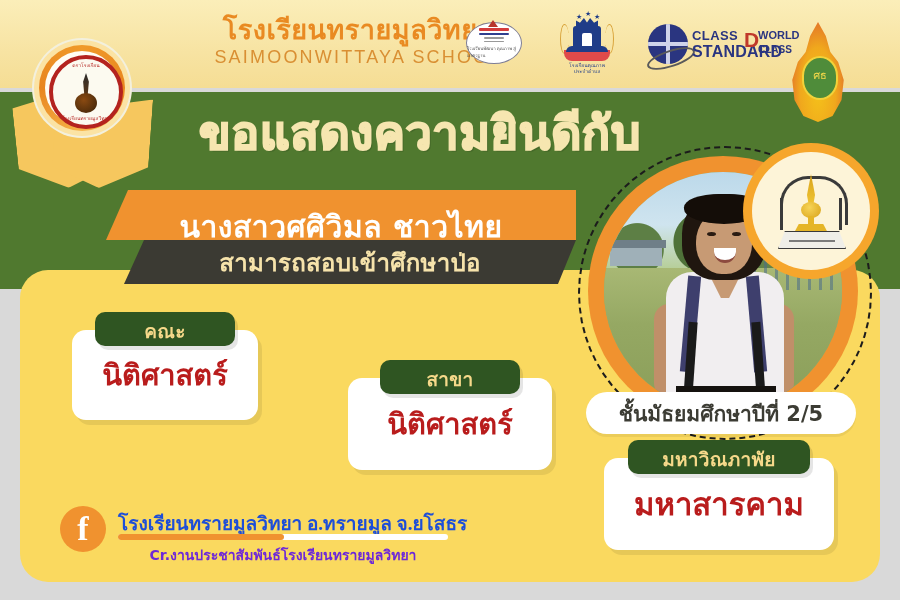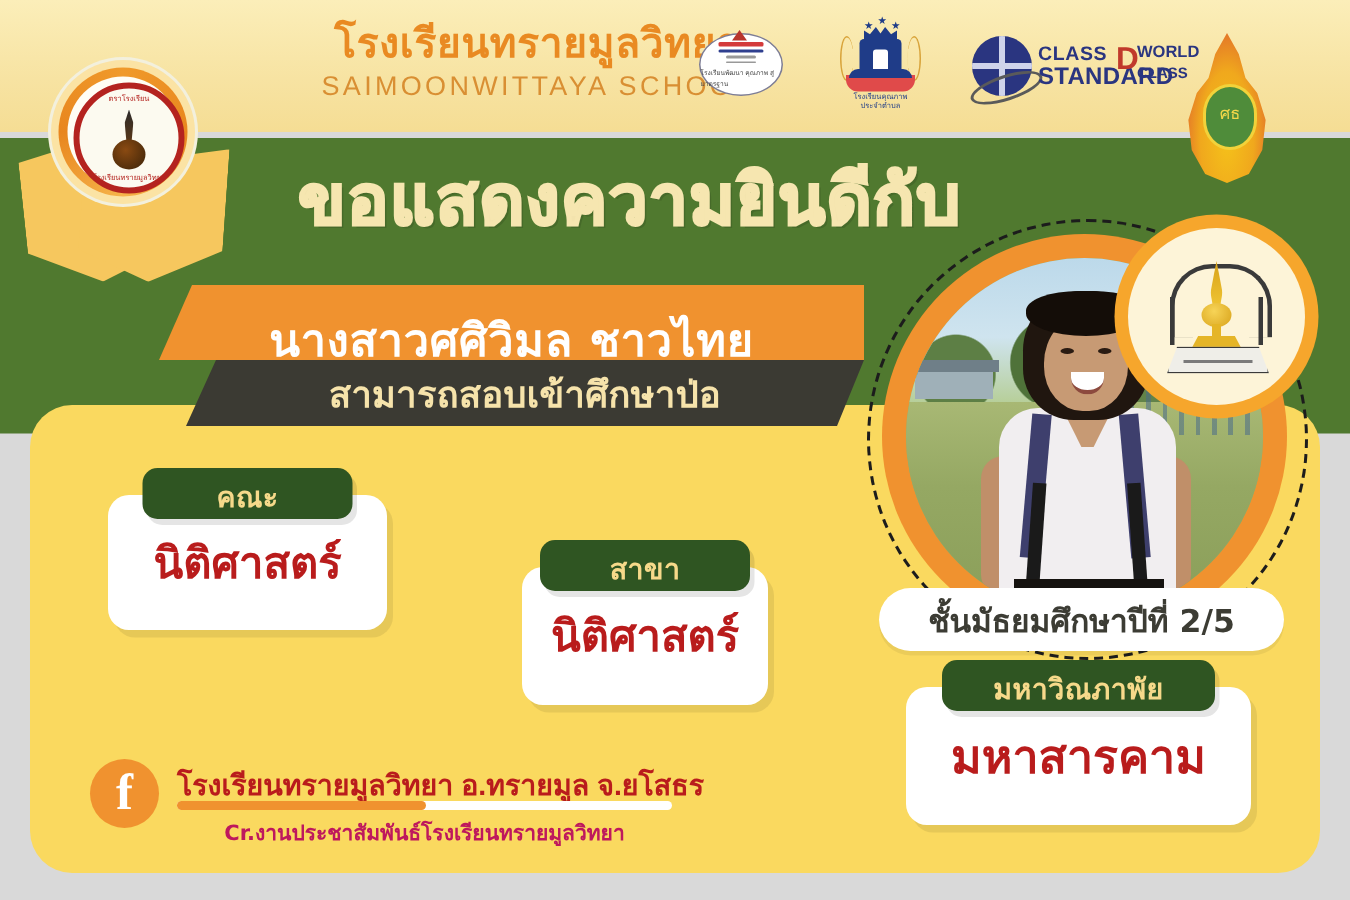--- a/index.html
+++ b/index.html
@@ -167,21 +167,21 @@
   .card .body span{
     font-family:"DejaVu Sans","Liberation Sans",sans-serif;
     font-weight:700;color:#b91c1c;
   }
 
   .card-faculty{left:72px;top:312px;width:186px;}
   .card-faculty .tab{width:104px;}
   .card-faculty .body{height:90px;}
   .card-faculty .body span{font-size:29px;}
 
-  .card-major{left:348px;top:360px;width:164px;border-radius:12px;}
+  .card-major{left:348px;top:360px;width:204px;border-radius:12px;}
   .card-major .tab{width:104px;}
   .card-major .body{height:92px;}
   .card-major .body span{font-size:29px;}
 
   .card-university{left:604px;top:440px;width:230px;}
   .card-university .tab{width:146px;}
   .card-university .body{height:92px;}
   .card-university .body span{font-size:31px;}
 
   
@@ -269,27 +269,27 @@
     font-family:"DejaVu Sans","Liberation Sans",sans-serif;
     font-size:21px;font-weight:700;color:#3c3c34;
   }
 
   
   .footer{position:absolute;left:60px;top:502px;width:460px;height:64px;}
   .fb-icon{position:absolute;left:0;top:4px;width:46px;height:46px;border-radius:50%;background:#f0922f;}
   .fb-icon .f{position:absolute;left:0;top:3px;width:46px;text-align:center;color:#fff;
     font-size:34px;font-weight:700;font-family:"Liberation Serif",serif;line-height:40px;}
   .footer .line1{
-    position:absolute;left:58px;top:6px;font-size:19px;font-weight:700;color:#b91c1c;
-    font-family:Liberation Sans, sans-serif;white-space:nowrap;
+    position:absolute;left:58px;top:6px;font-size:19px;font-weight:700;color:#1d4ed8;
+    font-family:Liberation Serif, serif;white-space:nowrap;
   }
   .footer .rule{position:absolute;left:58px;top:32px;width:330px;height:6px;background:#ffffff;border-radius:3px;}
   .footer .rule:before{content:"";position:absolute;left:0;top:0;width:166px;height:6px;background:#f0922f;border-radius:3px;}
   .footer .line2{
-    position:absolute;left:58px;top:42px;width:330px;text-align:center;font-size:14px;font-weight:700;color:#be185d;
+    position:absolute;left:58px;top:42px;width:330px;text-align:center;font-size:14px;font-weight:700;color:#6d28d9;
     font-family:"DejaVu Sans","Liberation Sans",sans-serif;white-space:nowrap;
   }
 </style>
 </head>
 <body>
 
 <div class="poster">
 
   <div class="header">
     <div class="school-names">

